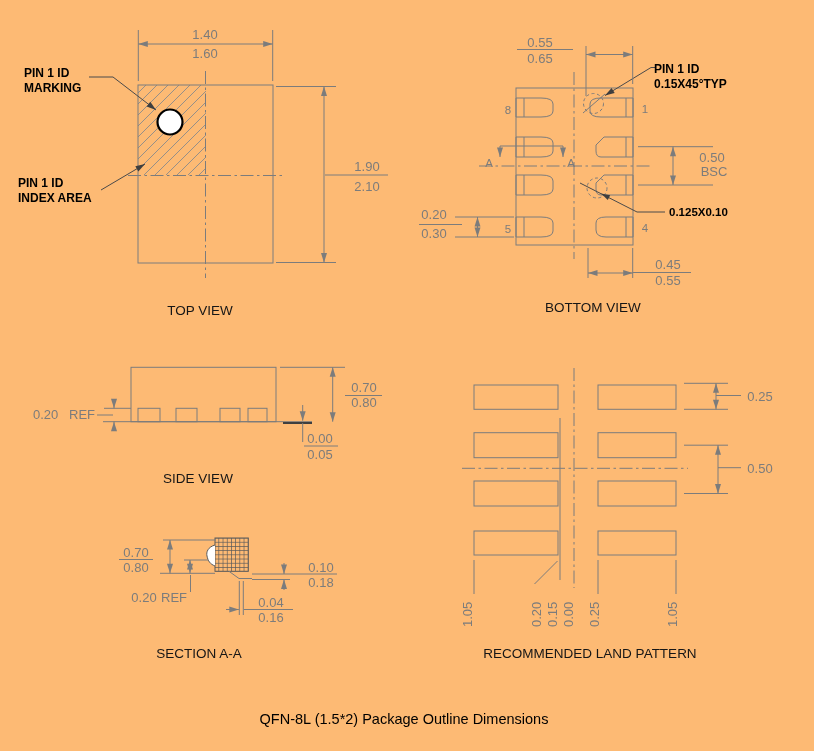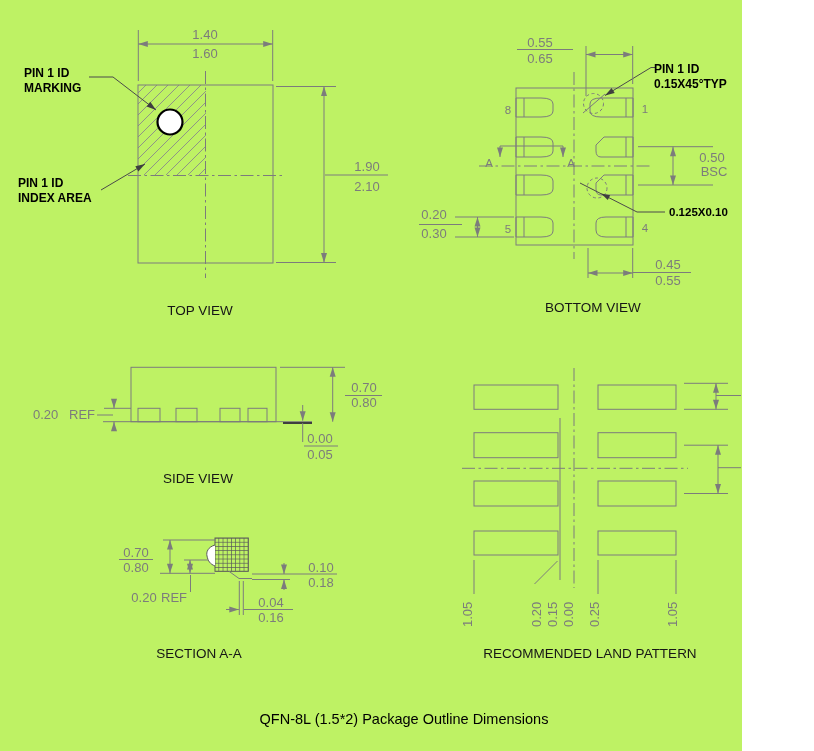--- a/index.html
+++ b/index.html
@@ -1,16 +1,16 @@
 <!DOCTYPE html>
 <html><head>
 <meta charset="utf-8">
 <style>
   html,body{margin:0;padding:0;background:#fff;}
-  .stage{position:relative;width:742px;height:751px;background:#bef264;overflow:hidden;
+  .stage{position:relative;width:814px;height:751px;background:#fdba74;overflow:hidden;
          font-family:"Liberation Sans", sans-serif;}
   svg{position:absolute;left:0;top:0;}
   .ln{stroke:#7c7c7c;stroke-width:1;fill:none;}
   .lnD{stroke:#4a4a4a;stroke-width:1;fill:none;}
   .thk{stroke:#3f3f3f;stroke-width:2;fill:none;}
   .cl{stroke:#7c7c7c;stroke-width:1;fill:none;stroke-dasharray:13 3.5 2.5 3.5;}
   .dc{stroke:#7c7c7c;stroke-width:1;fill:none;stroke-dasharray:3 2.6;}
   .blk{stroke:#000;stroke-width:2.2;fill:#fff;}
   text{font-family:"Liberation Sans", sans-serif;}
   .dim{font-size:13px;fill:#7c7c7c;}

